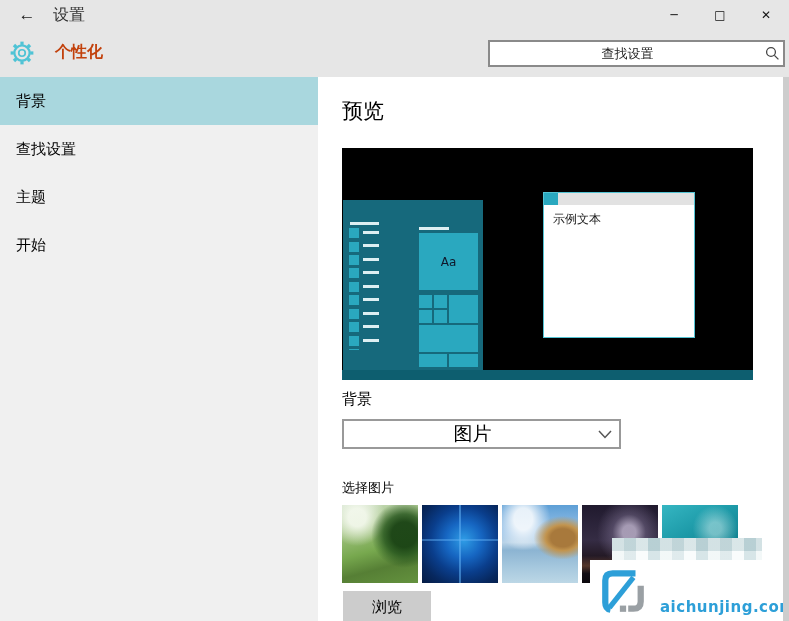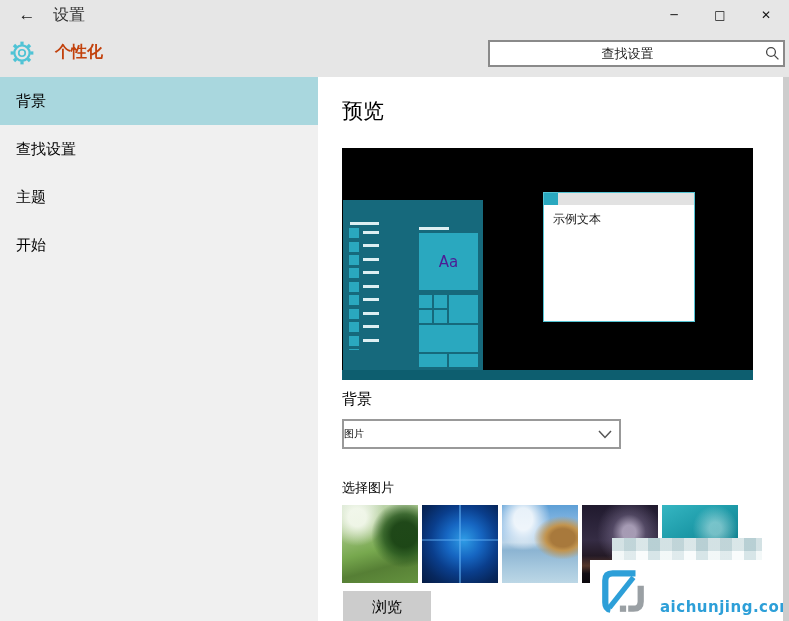--- a/index.html
+++ b/index.html
@@ -39,39 +39,39 @@
   .taskbar{position:absolute;left:0;bottom:0;width:100%;height:10px;background:#0d5e6f;}
   .startmenu{position:absolute;left:1px;top:52px;width:140px;height:170px;background:#16697c;}
   .sm-hline1{position:absolute;left:7px;top:22px;width:29px;height:3px;background:#ddeff2;}
   .sm-hline2{position:absolute;left:76px;top:27px;width:30px;height:3px;background:#ddeff2;}
   .sm-squares{position:absolute;left:6px;top:28px;width:10px;height:122px;
     background:repeating-linear-gradient(180deg,#2aa8bf 0 10px,transparent 10px 13.5px);}
   .sm-lines{position:absolute;left:20px;top:31px;width:16px;height:120px;
     background:repeating-linear-gradient(180deg,#ddeff2 0 3px,transparent 3px 13.5px);}
   .tile{position:absolute;background:#2aa8bf;}
   .tile-aa{position:absolute;left:76px;top:33px;width:59px;height:57px;background:#2aa8bf;
-    color:#4c1d95;font-size:15px;display:flex;align-items:center;justify-content:center;}
+    color:#0f172a;font-size:12px;display:flex;align-items:center;justify-content:center;}
   .tg1{left:76px;top:95px;width:13px;height:13px;}
   .tg2{left:91px;top:95px;width:13px;height:13px;}
   .tg3{left:76px;top:110px;width:13px;height:13px;}
   .tg4{left:91px;top:110px;width:13px;height:13px;}
   .tg5{left:106px;top:95px;width:29px;height:28px;}
   .tg6{left:76px;top:125px;width:59px;height:27px;}
   .tg7{left:76px;top:154px;width:28px;height:13px;}
   .tg8{left:106px;top:154px;width:29px;height:13px;}
-  .sample-window{position:absolute;left:201px;top:44px;width:152px;height:130px;background:#fff;
+  .sample-window{position:absolute;left:201px;top:44px;width:152px;height:146px;background:#fff;
     border:1px solid #53c3d3;}
   .sw-titlebar{position:absolute;left:0;top:0;width:100%;height:12px;background:#e2e2e2;}
   .sw-icon{position:absolute;left:0;top:0;width:14px;height:12px;background:#2aa8bf;display:block;}
   .sw-body{position:absolute;left:0;top:12px;right:0;bottom:0;padding:6px 9px;font-size:12px;color:#1a1a1a;}
   
   .bg-label{position:absolute;left:24px;top:313px;font-size:15px;color:#000;}
   .dropdown{position:absolute;left:24px;top:342px;width:279px;height:30px;background:#fff;
     border:2px solid #999;display:flex;align-items:center;cursor:pointer;}
-  .dropdown .val{flex:1;font-size:10px;color:#000;}
+  .dropdown .val{flex:1;padding-left:10px;font-size:19px;color:#000;text-align:center;}
   .dropdown .chev{width:28px;display:flex;align-items:center;justify-content:center;}
   
   .choose-label{position:absolute;left:24px;top:402px;font-size:13px;color:#000;}
   .thumb{position:absolute;top:428px;width:76px;height:78px;cursor:pointer;}
   .t1{left:24px;background:
     radial-gradient(circle at 82% 38%, rgba(25,66,20,0.95) 0 16%, rgba(35,82,28,0.8) 26%, transparent 42%),
     radial-gradient(circle at 20% 16%, rgba(246,250,240,0.9) 0 10%, transparent 32%),
     linear-gradient(165deg,#cfe0c8 0%,#9fc17e 30%,#77a84e 55%,#567f35 75%,#64923e 100%);}
   .t2{left:104px;background:
     linear-gradient(to right, transparent 0 48.5%, rgba(96,176,244,0.55) 48.5% 51%, transparent 51%),

